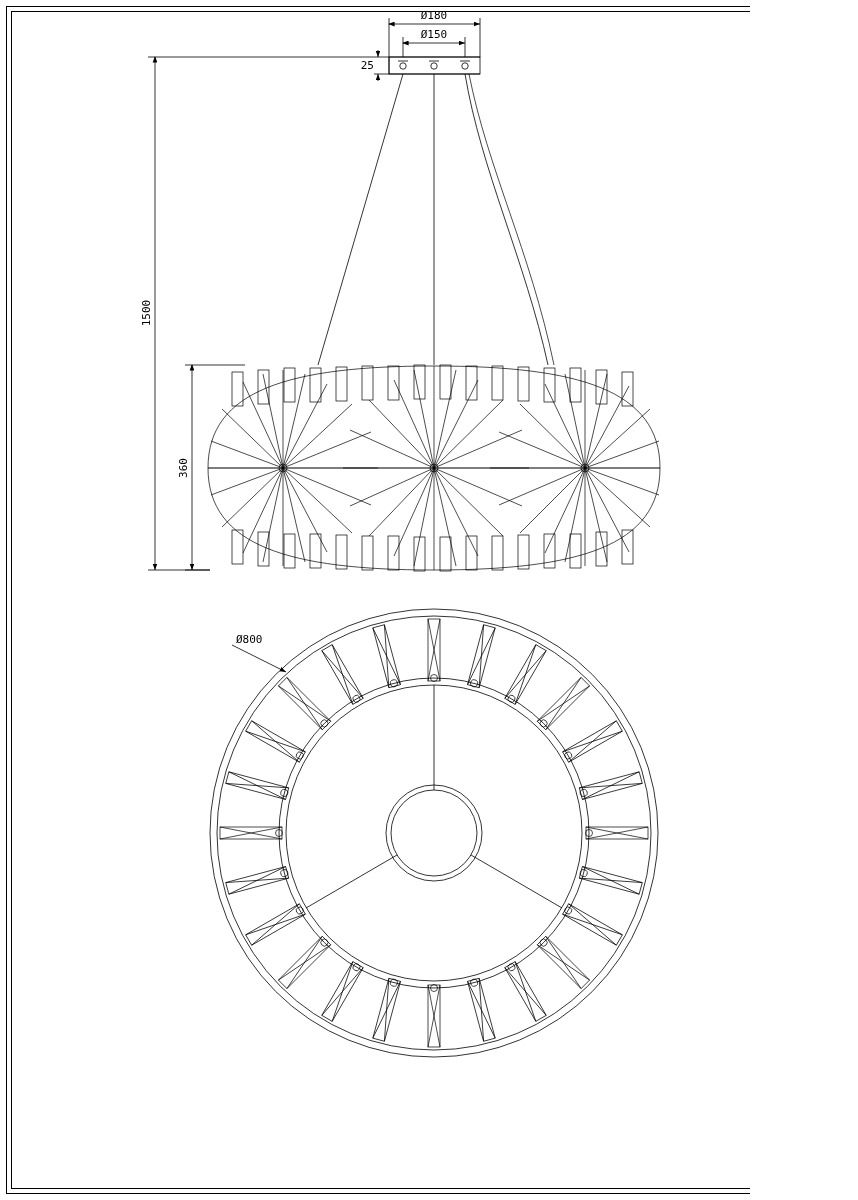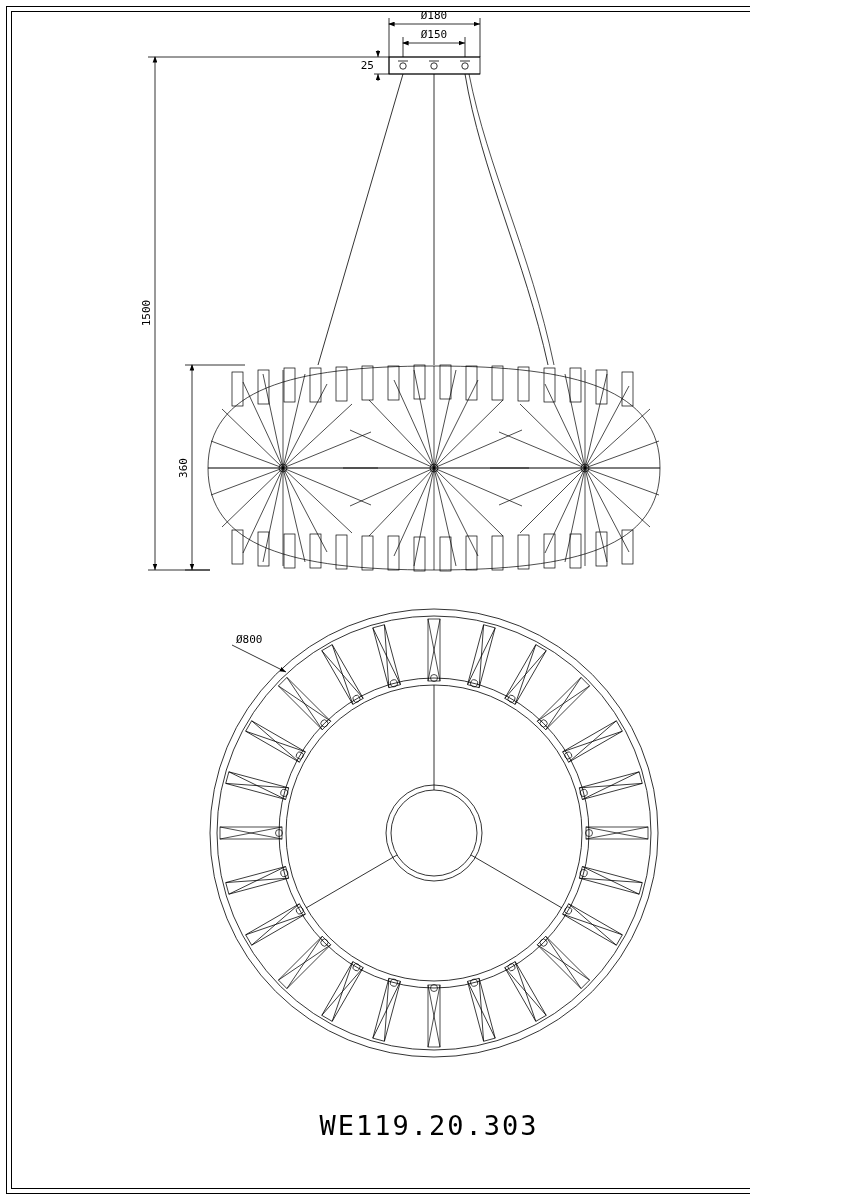--- a/index.html
+++ b/index.html
@@ -472,15 +472,14 @@
 
       <g>
         <path d="M232,645 L286,672" marker-end="url(#arrIn)"></path>
         <line x1="232" y1="645" x2="232" y2="645"></line>
         <text class="dimtext" x="236" y="643" text-anchor="start" stroke="none">Ø800</text>
       </g>
 
     </g>
   </svg>
 
-  <div class="partno">WE119.20.303</div>
 
 </div>
 
 </body></html>

